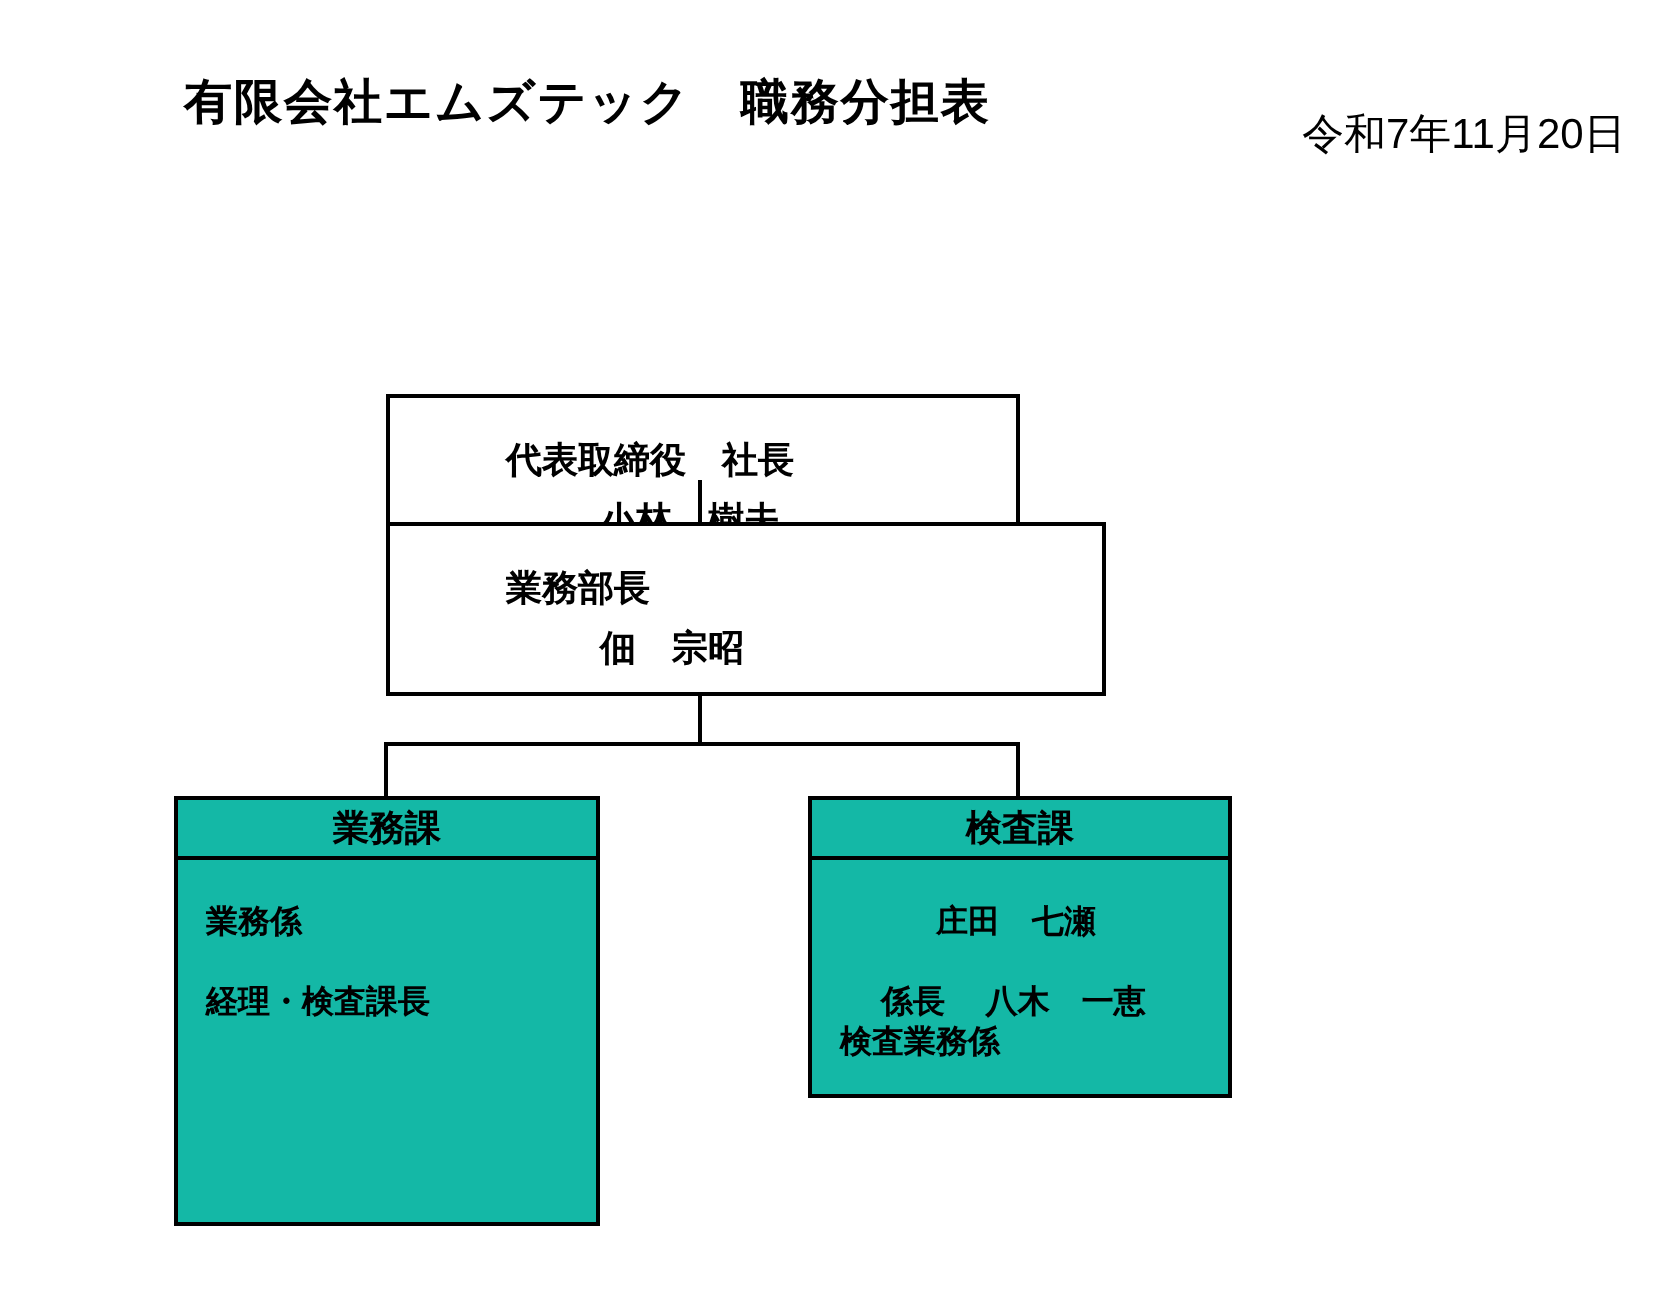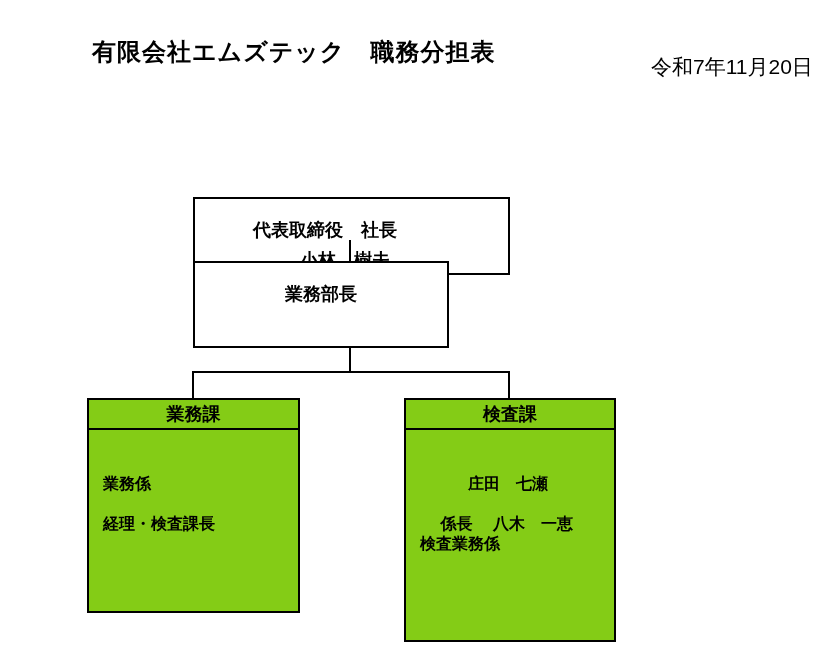--- a/index.html
+++ b/index.html
@@ -34,21 +34,21 @@
     font-weight: normal;
     white-space: pre;
   }
   .box {
     position: absolute;
     border: 2px solid #000;
     box-sizing: border-box;
     background: #fff;
   }
   .box-president { left: 193px; top: 153px; width: 317px; height: 78px; margin-top: 44px; }
-  .box-manager   { left: 193px; top: 261px; width: 256px; height: 87px; padding-left: 32px; }
+  .box-manager   { left: 193px; top: 261px; width: 360px; height: 87px; }
   .role-line {
     margin: 16px 0 0 58px;
     font-size: 18px;
     font-weight: bold;
     line-height: 30px;
     white-space: pre;
   }
   .name-line {
     margin-left: 105px;
     font-size: 18px;
@@ -62,36 +62,35 @@
   }
   .conn-president-manager { left: 349px; top: 240px; width: 2px; height: 21px; }
   .conn-manager-stem      { left: 349px; top: 348px; width: 2px; height: 25px; }
   .conn-horizontal        { left: 192px; top: 371px; width: 318px; height: 2px; }
   .conn-drop-left         { left: 192px; top: 371px; width: 2px;  height: 27px; }
   .conn-drop-right        { left: 508px; top: 371px; width: 2px;  height: 27px; }
   .dept {
     position: absolute;
     border: 2px solid #000;
     box-sizing: border-box;
-    background: #84cc16;
+    background: #14b8a6;
   }
   .dept-left  { left: 87px;  top: 398px; width: 213px; height: 215px; }
-  .dept-right { left: 404px; top: 398px; width: 212px; height: 244px; }
+  .dept-right { left: 404px; top: 398px; width: 212px; height: 151px; }
   .dept-header {
     height: 28px;
     line-height: 28px;
     border-bottom: 2px solid #000;
     text-align: center;
     font-size: 18px;
     font-weight: bold;
     white-space: pre;
   }
   .dept-body {
     padding: 22px 4px 0 14px;
-    margin-top: 22px;
   }
   .dept-line {
     font-size: 16px;
     font-weight: bold;
     line-height: 20px;
     min-height: 20px;
     white-space: pre;
   }
 </style>
 </head>
@@ -104,20 +103,21 @@
 
   <div class="box box-president">
     <div class="role-line">代表取締役　社長</div>
     <div class="name-line">小林　樹夫</div>
   </div>
 
   <div class="connector conn-president-manager"></div>
 
   <div class="box box-manager">
     <div class="role-line">業務部長</div>
+    <div class="name-line">佃　宗昭</div>
   </div>
 
   <div class="connector conn-manager-stem"></div>
   <div class="connector conn-horizontal"></div>
   <div class="connector conn-drop-left"></div>
   <div class="connector conn-drop-right"></div>
 
   <div class="dept dept-left">
     <div class="dept-header">業務課</div>
     <div class="dept-body">

